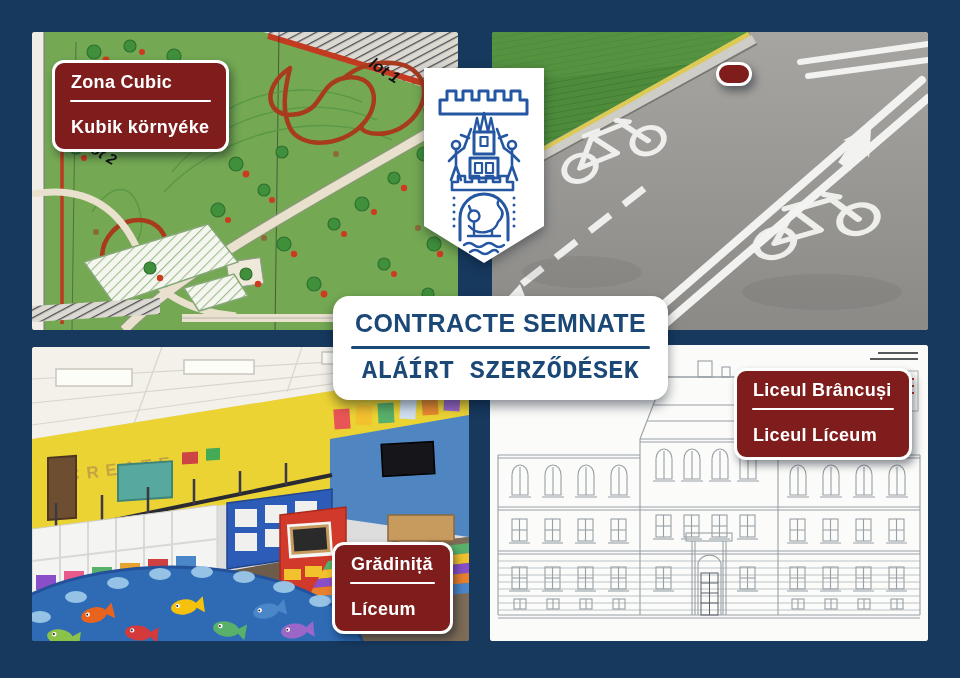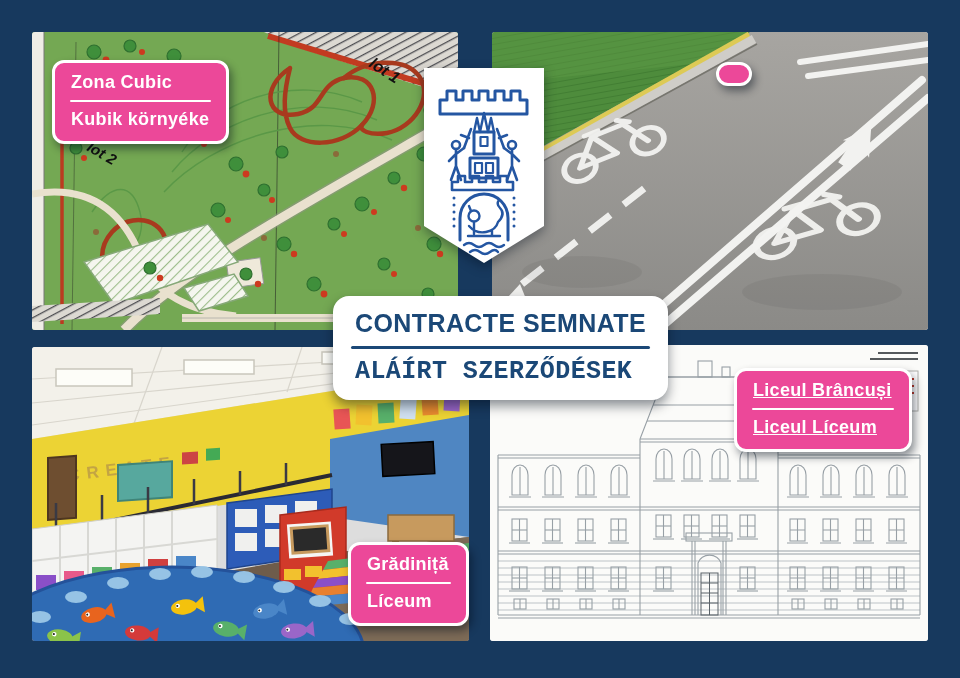--- a/index.html
+++ b/index.html
@@ -12,39 +12,39 @@
   .poster{position:relative;width:960px;height:678px;background:#17395e;overflow:hidden;}
   .panel{position:absolute;border-radius:3px;overflow:hidden;background:#ddd;}
   .panel svg{display:block;}
   .panel-map{left:32px;top:32px;width:426px;height:298px;}
   .panel-bike{left:492px;top:32px;width:436px;height:298px;}
   .panel-kg{left:32px;top:347px;width:437px;height:294px;}
   .panel-facade{left:490px;top:345px;width:438px;height:296px;}
 
   .tag{
     position:absolute;z-index:6;
-    background:#ec4899;border:3px solid #ffffff;border-radius:12px;
+    background:#7f1d1d;border:3px solid #ffffff;border-radius:12px;
     padding:7px 15px 9px 15px;
     color:#fff;font-weight:700;
     box-shadow:3px 5px 8px rgba(0,10,25,.45);
     white-space:nowrap;
   }
   .tag .tl{font-size:18px;letter-spacing:.3px;padding:2px 2px 7px 1px;}
   .tag .tdiv{height:2px;background:#fff;border-radius:1px;}
-  .tag .tl2{padding:7px 2px 2px 1px;}
+  .tag .tl2{padding:7px 2px 2px 1px;margin-top:8px;}
   .tag-cubic{left:52px;top:60px;}
   .tag-bike{left:716px;top:62px;}
-  .tag-kg{left:348px;top:542px;}
-  .tag-school{left:734px;top:368px;text-decoration:underline;}
+  .tag-kg{left:332px;top:542px;}
+  .tag-school{left:734px;top:368px;}
 
   .banner{
     position:absolute;left:333px;top:296px;z-index:7;
     background:#ffffff;border-radius:16px;
     padding:11px 18px 12px 18px;
-    color:#1b4877;font-weight:800;
+    color:#1b4877;font-weight:800;text-align:center;
     box-shadow:0 6px 12px rgba(0,10,25,.45);
     white-space:nowrap;
   }
   .banner .bl{font-size:25px;letter-spacing:.4px;padding:2px 4px 8px 4px;}
   .banner .bdiv{height:3px;background:#1b4877;border-radius:2px;}
   .banner .bl2{padding:8px 4px 2px 4px;font-family:Liberation Mono, monospace;}
 
   .pennant{position:absolute;left:424px;top:68px;z-index:5;width:120px;height:198px;
     filter:drop-shadow(0 4px 6px rgba(0,10,25,.4));}
 </style>

